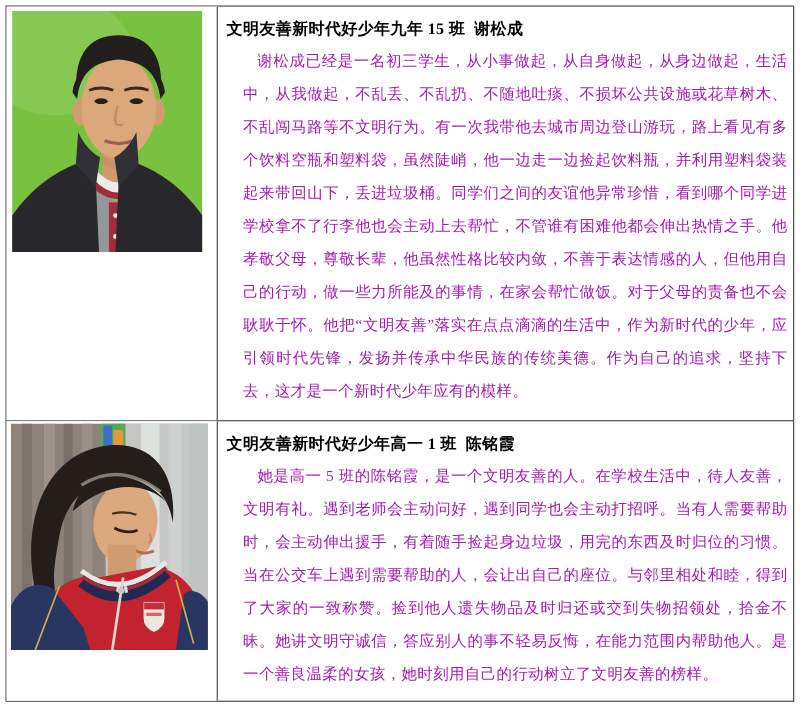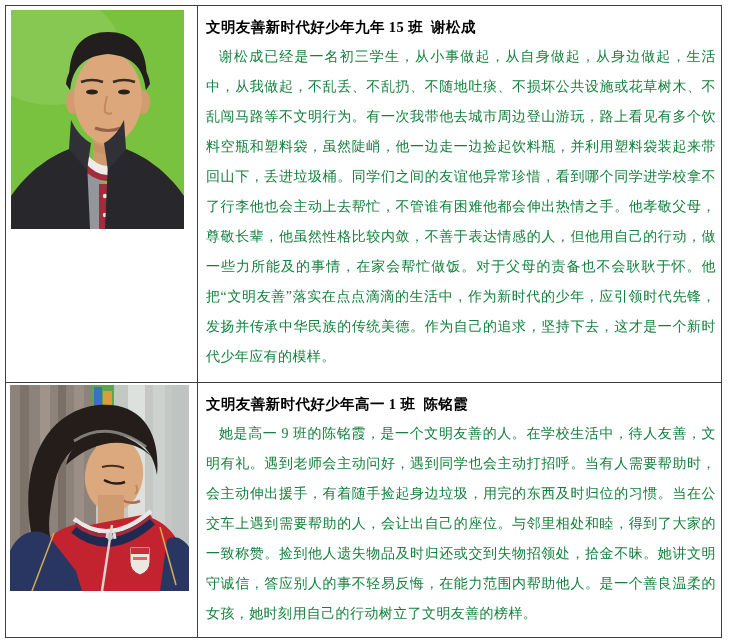--- a/index.html
+++ b/index.html
@@ -40,24 +40,25 @@
   .photo-frame-1 svg, .photo-frame-2 svg { display: block; }
 
   .profile-title {
     font-size: 14.5px; line-height: 30px;
     font-weight: bold; color: #000000;
     white-space: pre-wrap;
     letter-spacing: 0.4px;
   }
   .profile-body {
     font-size: 14px; line-height: 30px;
-    color: #15803d;
+    color: #a21caf;
     text-align: justify;
     text-indent: 13px;
     letter-spacing: 0.4px;
+    margin-left: 15px;
   }
 
   
   .f-boybg    { fill: var(--boy-bg, #79c23f); }
   .f-boyjkt   { fill: var(--boy-jacket, #28272c); }
   .f-boyshirt { fill: var(--boy-shirt, #95969b); }
   .s-red      { stroke: var(--collar-red, #a22c3c); }
   .f-red      { fill: var(--collar-red, #a22c3c); }
   .f-girljkt  { fill: var(--girl-jacket, #c3232f); }
   .f-navy     { fill: var(--girl-sleeve, #2a3662); }
@@ -181,18 +182,18 @@
             <circle cx="100" cy="152" r="3" fill="#c9c9cb"></circle>
 
             <path d="M120 162 h20 v15 q0 9 -10 13 q-10 -4 -10 -13 Z" fill="#ece8df" stroke="#b02838" stroke-width="1"></path>
             <rect x="121" y="163" width="18" height="6" fill="#c83038"></rect>
             <rect x="123" y="172" width="14" height="3" fill="#d8463e" opacity="0.8"></rect>
           </svg>
         </div>
       </div>
       <div class="text-cell">
         <div class="profile-title">文明友善新时代好少年高一 1 班  陈铭霞</div>
-        <div class="profile-body">她是高一 9 班的陈铭霞，是一个文明友善的人。在学校生活中，待人友善，文明有礼。遇到老师会主动问好，遇到同学也会主动打招呼。当有人需要帮助时，会主动伸出援手，有着随手捡起身边垃圾，用完的东西及时归位的习惯。当在公交车上遇到需要帮助的人，会让出自己的座位。与邻里相处和睦，得到了大家的一致称赞。捡到他人遗失物品及时归还或交到失物招领处，拾金不昧。她讲文明守诚信，答应别人的事不轻易反悔，在能力范围内帮助他人。是一个善良温柔的女孩，她时刻用自己的行动树立了文明友善的榜样。</div>
+        <div class="profile-body">她是高一 5 班的陈铭霞，是一个文明友善的人。在学校生活中，待人友善，文明有礼。遇到老师会主动问好，遇到同学也会主动打招呼。当有人需要帮助时，会主动伸出援手，有着随手捡起身边垃圾，用完的东西及时归位的习惯。当在公交车上遇到需要帮助的人，会让出自己的座位。与邻里相处和睦，得到了大家的一致称赞。捡到他人遗失物品及时归还或交到失物招领处，拾金不昧。她讲文明守诚信，答应别人的事不轻易反悔，在能力范围内帮助他人。是一个善良温柔的女孩，她时刻用自己的行动树立了文明友善的榜样。</div>
       </div>
     </div>
 
   </div>
 </div>
 
 </body></html>

